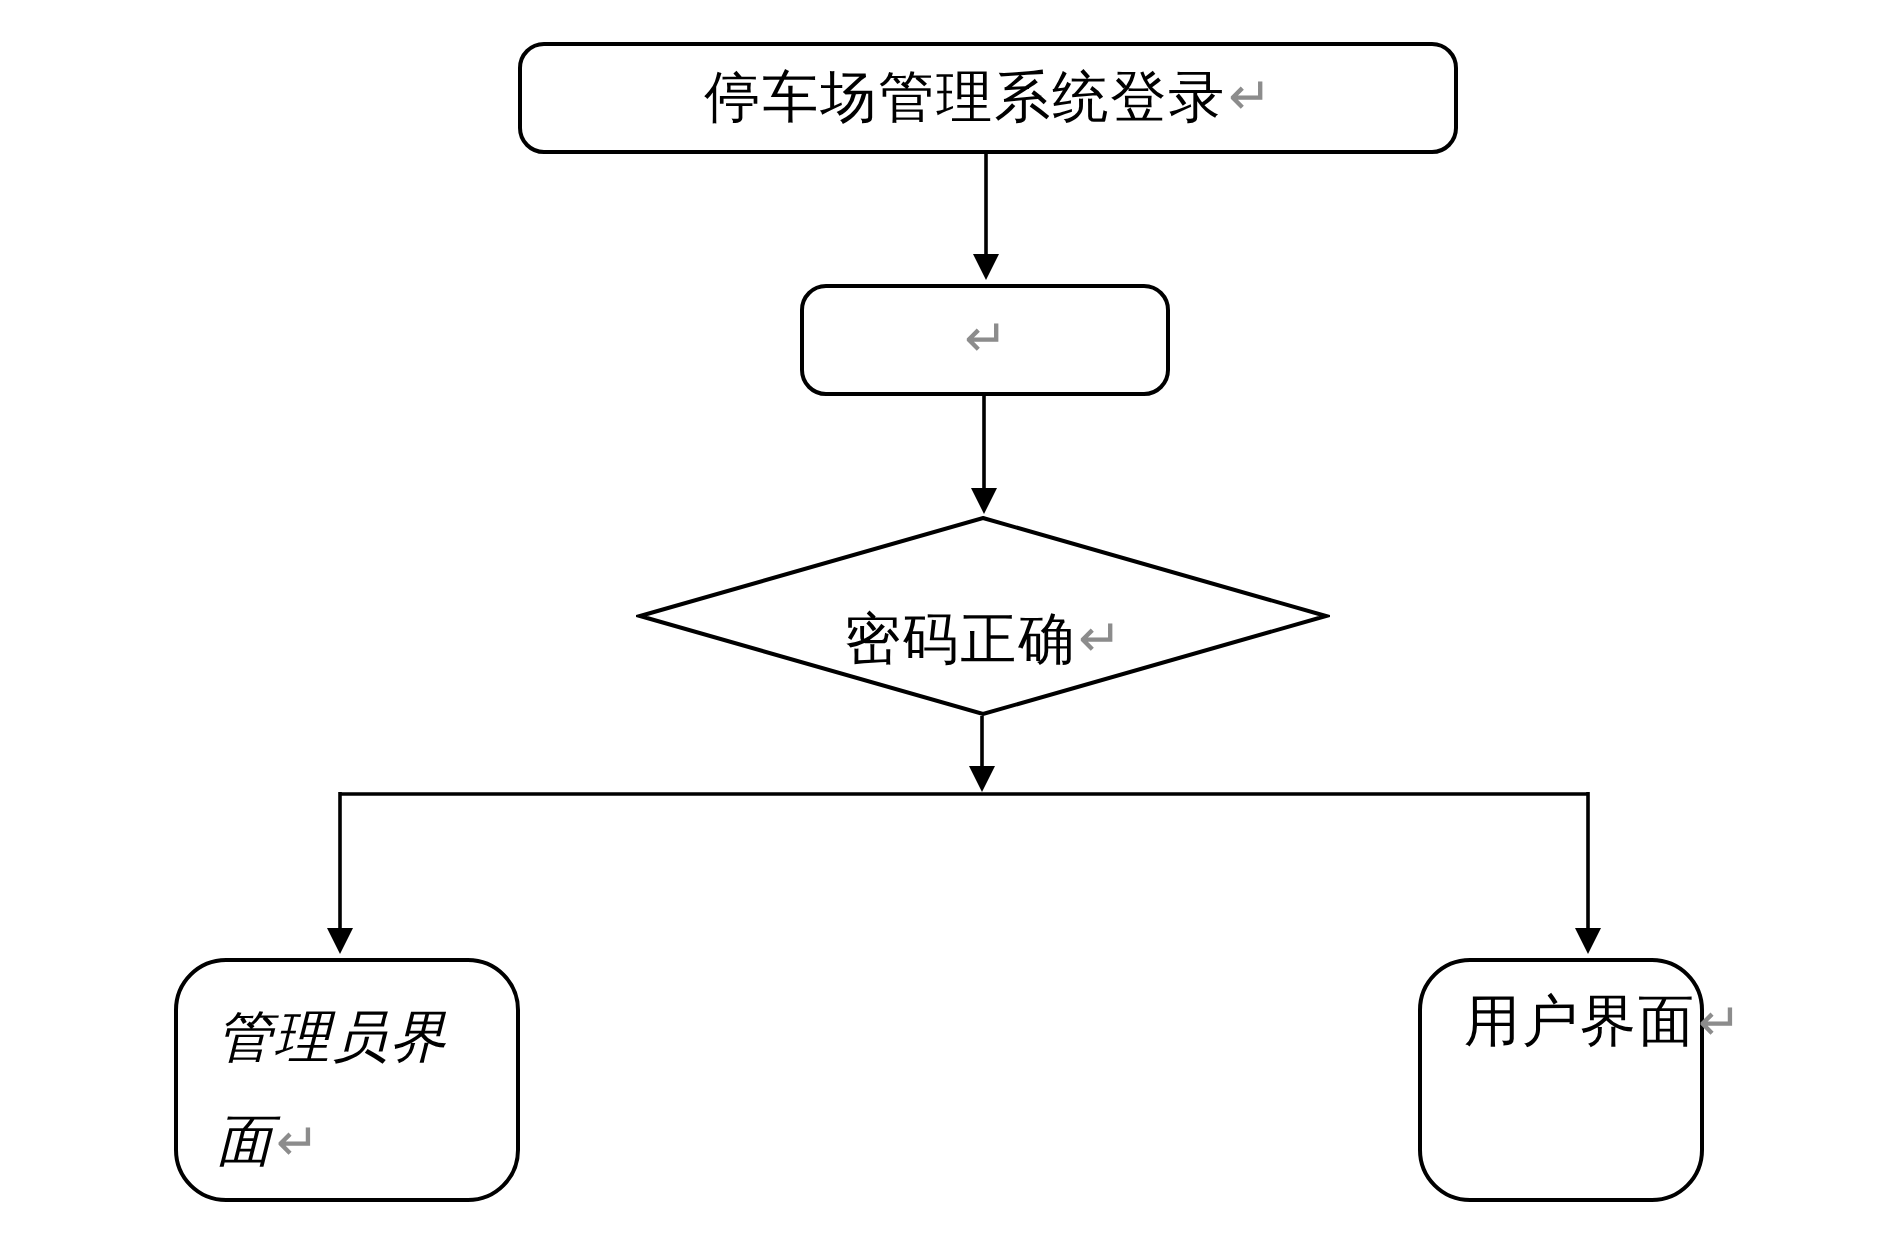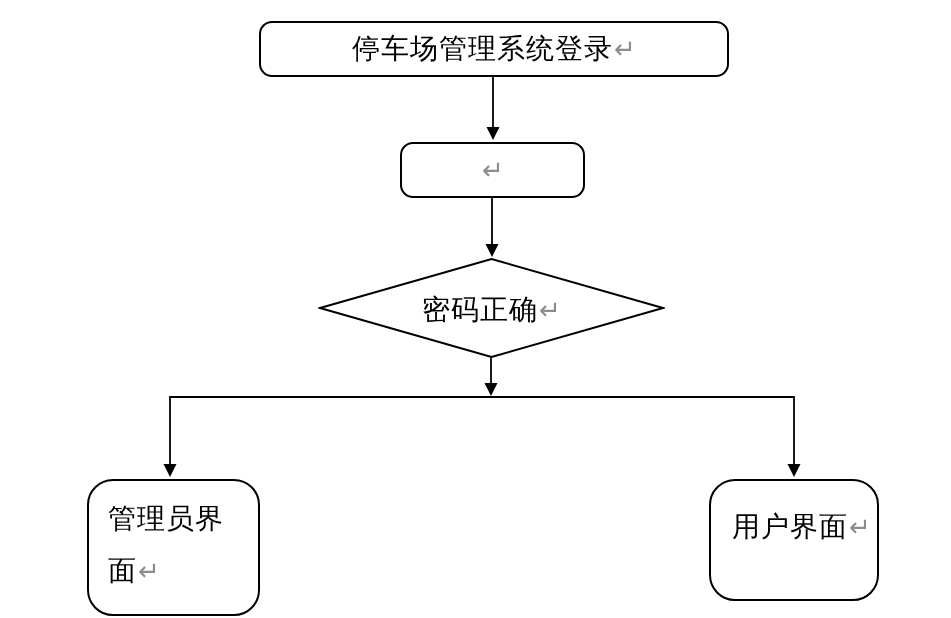--- a/index.html
+++ b/index.html
@@ -54,46 +54,47 @@
     width: 470px; height: 56px;
     border-radius: 13px;
   }
   .node-login {
     left: 400px; top: 142px;
     width: 185px; height: 56px;
     border-radius: 13px;
   }
   .node-admin {
     left: 87px; top: 479px;
-    width: 173px; height: 137px;
+    width: 173px; height: 122px;
     border-radius: 26px;
     padding: 12px 6px 0 19px;
+    font-style: italic;
   }
   .node-user {
     left: 709px; top: 479px;
-    width: 170px; height: 122px;
+    width: 143px; height: 122px;
     border-radius: 26px;
-    padding: 20px 2px 0 21px;
+    padding: 4px 2px 0 21px;
     white-space: nowrap;
   }
   .line-block { display: block; }
   .decision-wrap {
     position: absolute;
     left: 318px; top: 258px;
     width: 347px; height: 100px;
     z-index: 1;
   }
   .decision-wrap svg {
     position: absolute;
     left: 0; top: 0;
     width: 100%; height: 100%;
   }
   .decision-label {
     position: absolute;
-    left: 0; top: 2px;
+    left: 0; top: 12px;
     width: 100%; height: 100%;
     display: flex;
     align-items: center;
     justify-content: center;
     font-size: 28px;
     letter-spacing: 1px;
     white-space: nowrap;
   }
   .ret {
     color: #8c8c8c;

